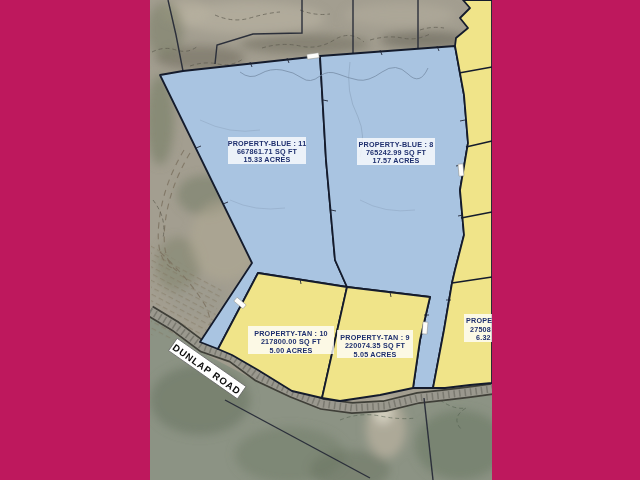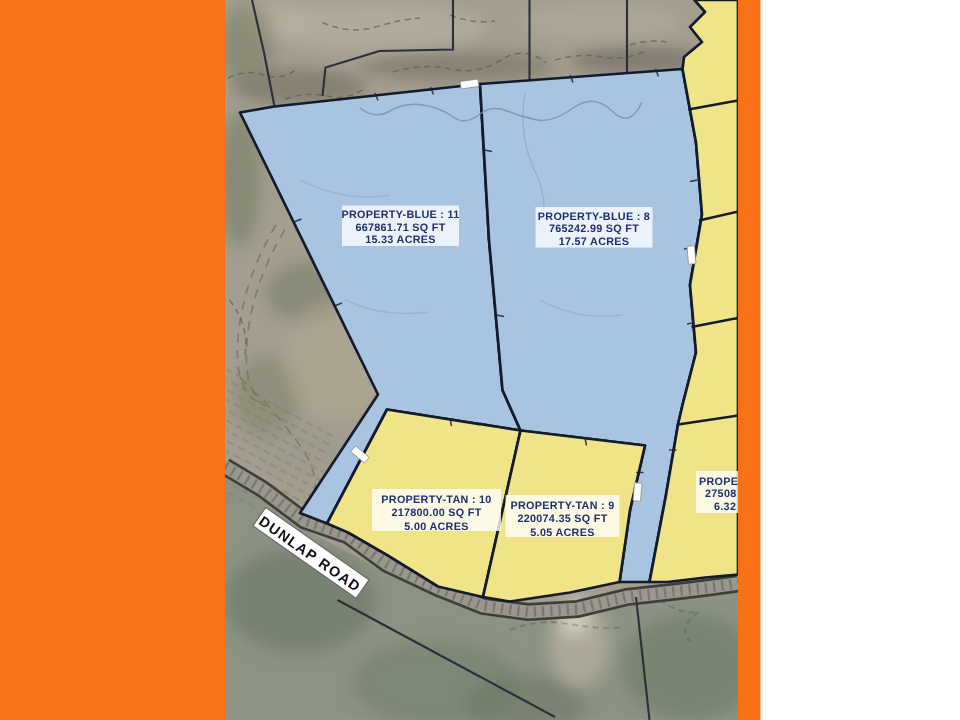--- a/index.html
+++ b/index.html
@@ -1,16 +1,16 @@
 <!DOCTYPE html>
 <html><head>
 <meta charset="utf-8">
 <style>
   html,body{margin:0;padding:0;background:#ffffff;}
-  .page{position:relative;width:507px;height:480px;background:#f97316;overflow:hidden;
+  .page{position:relative;width:640px;height:480px;background:#be185d;overflow:hidden;
         font-family:"Liberation Sans",sans-serif;}
   svg{position:absolute;left:0;top:0;}
   .lbl{font-family:"Liberation Sans",sans-serif;font-weight:bold;font-size:7.2px;
        fill:#1e2f6e;text-anchor:middle;letter-spacing:.2px;}
   .lbl-left{text-anchor:start;}
   .lbl-bg{fill:rgba(255,255,255,0.78);}
   .road-label-text{font-family:"Liberation Sans",sans-serif;font-weight:bold;font-size:9.6px;
        fill:#0c0c0c;text-anchor:middle;letter-spacing:.9px;}
   .parcel-blue{fill:#a9c4e1;stroke:#141b2c;stroke-width:1.8;stroke-linejoin:round;}
   .parcel-tan{fill:#f0e489;stroke:#141b2c;stroke-width:1.8;stroke-linejoin:round;}

